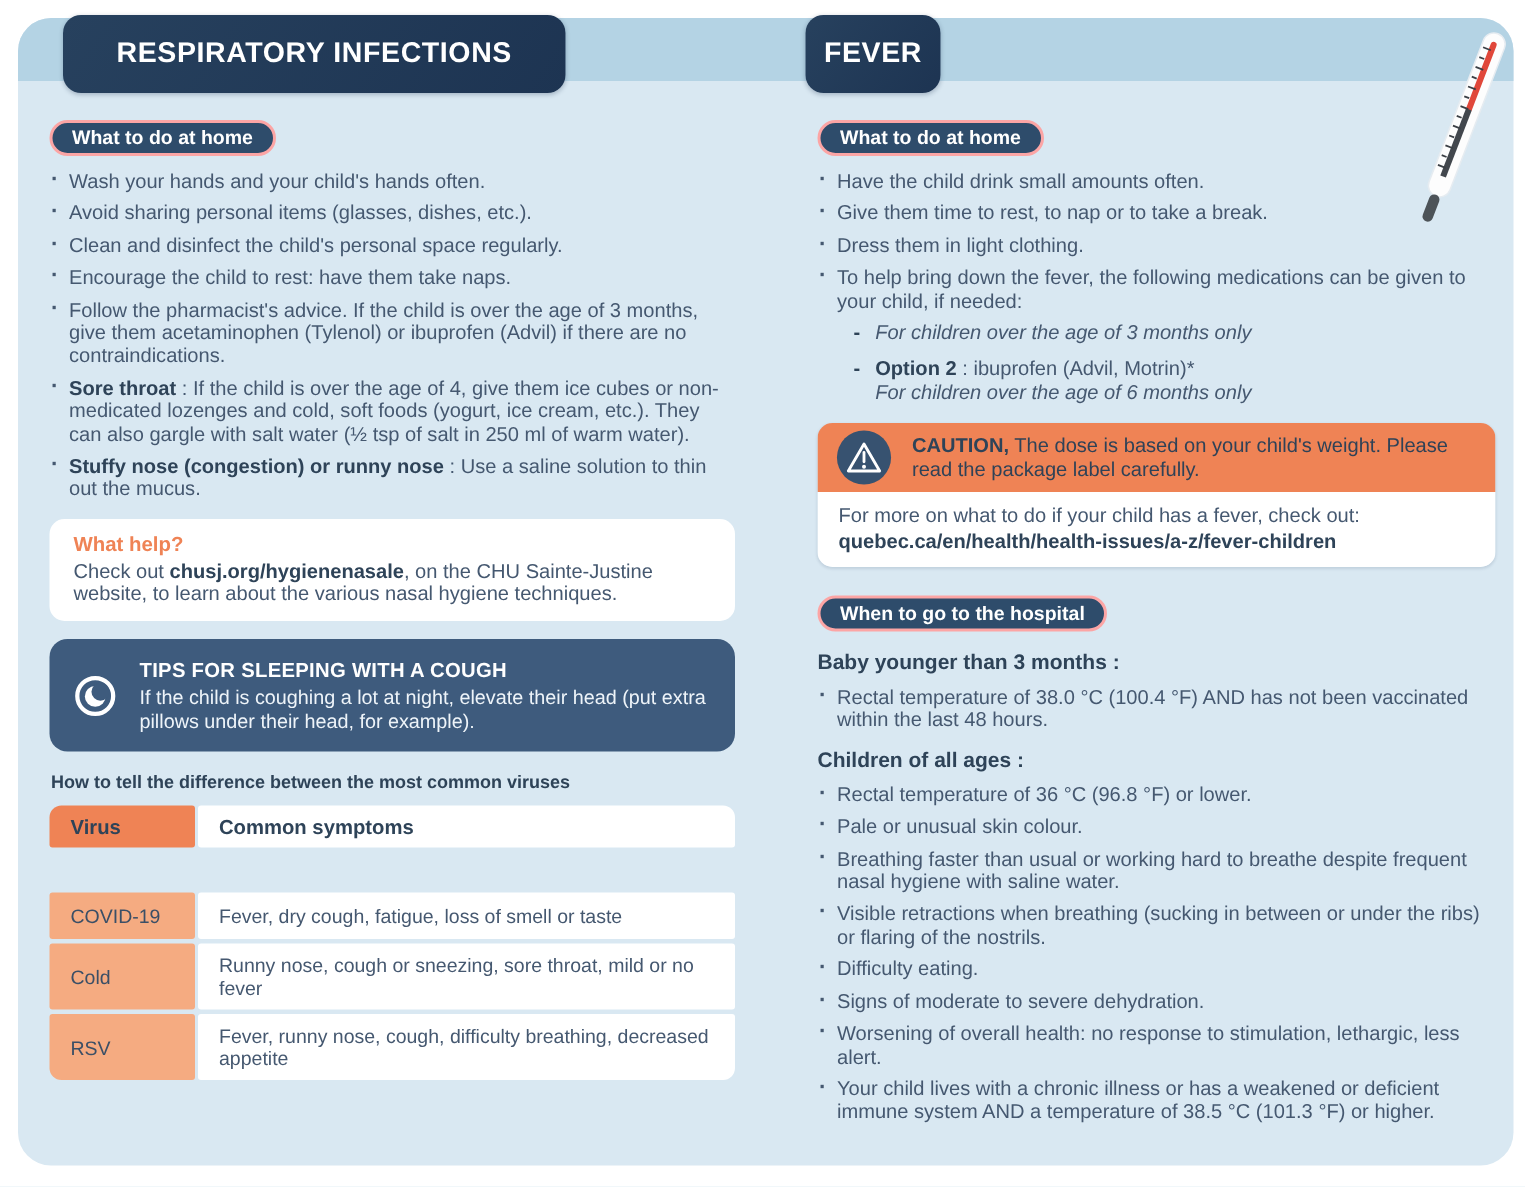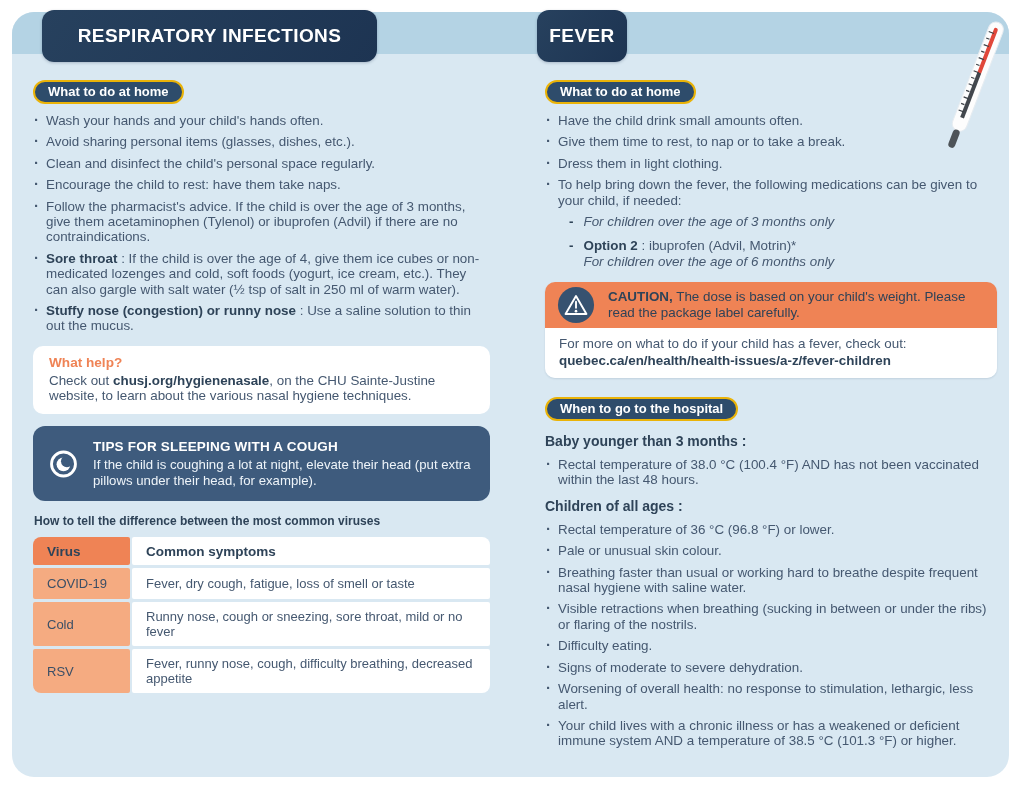--- a/index.html
+++ b/index.html
@@ -18,21 +18,21 @@
   .title{position:absolute;top:10px;height:52px;display:flex;align-items:center;justify-content:center;
          color:#fff;font-weight:bold;font-size:19px;letter-spacing:.4px;border-radius:12px;
          background:linear-gradient(125deg,var(--navy,#27415e),var(--navy-deep,#1d3452));
          box-shadow:0 1px 3px rgba(20,40,70,.25);z-index:4;}
   #title-left{left:42px;width:335px;}
   #title-fever{left:537px;width:90px;}
   .therm{position:absolute;left:928px;top:4px;z-index:5;}
   .col{position:absolute;top:80px;z-index:3;}
   #col-left{left:33px;width:457px;}
   #col-right{left:545px;width:452px;}
-  .pill{display:inline-block;background:var(--pill,#2e4c6b);border:2px solid #eab308;border-radius:14px;
+  .pill{display:inline-block;background:var(--pill,#2e4c6b);border:2px solid #fca5a5;border-radius:14px;
         color:#fff;font-weight:bold;font-size:13px;padding:2px 13px 3px;margin-bottom:9px;}
   .mt{margin-top:19px;}
   .blist{list-style:none;color:var(--text,#455870);font-size:13.4px;line-height:15.4px;}
   .blist li{position:relative;padding-left:13px;margin-bottom:6px;}
   .blist li::before{content:"·";position:absolute;left:1px;top:-1px;font-weight:bold;font-size:15px;
                     color:var(--text,#455870);}
   .b{font-weight:bold;color:var(--heading,#2e4358);}
   .need-help{background:#fff;border-radius:10px;padding:9px 16px 10px;margin-top:12px;
              font-size:13.4px;line-height:15.8px;color:var(--text,#455870);}
   .nh-title{color:var(--orange,#ef8355);font-weight:bold;margin-bottom:2px;font-size:13.6px;}
@@ -44,21 +44,21 @@
   .moon-cut{fill:var(--navy-mid,#3e5b7d);}
   .table-heading{font-weight:bold;font-size:12px;color:var(--heading,#2e4358);margin:13px 0 9px 1px;}
   .vrow{display:grid;grid-template-columns:97px 1fr;gap:2px;margin-bottom:3px;}
   .vc{display:flex;align-items:center;font-size:13px;border-radius:2px;}
   .c1{background:var(--orange-light,#f5ab81);color:#3b4f66;padding:5px 8px 5px 14px;line-height:15px;}
   .c2{background:#fff;color:var(--text,#455870);padding:5px 14px;line-height:15.4px;}
   .vhead .c1{background:var(--orange,#ef8355);font-weight:bold;color:var(--heading,#2e4358);
              border-top-left-radius:8px;font-size:13.5px;}
   .vhead .c2{font-weight:bold;color:var(--heading,#2e4358);border-top-right-radius:8px;font-size:13.5px;}
   .vhead .vc{min-height:28px;}
-  .rshort .vc{min-height:31px;}
+  .rshort .vc{min-height:31px;margin-top:27px;}
   .rtall .vc{min-height:44px;}
   .vlast .c1{border-bottom-left-radius:8px;}
   .vlast .c2{border-bottom-right-radius:8px;}
   .options{margin:1px 0 0 24px;}
   .option{display:flex;gap:10px;margin-bottom:8px;font-size:13.4px;line-height:16px;color:var(--text,#455870);}
   .option .dash{font-weight:bold;color:var(--heading,#2e4358);}
   .option-note{font-style:italic;}
   .caution-card{border-radius:10px;overflow:hidden;margin-top:12px;box-shadow:0 1px 2px rgba(20,40,70,.12);}
   .caution-top{background:var(--orange,#ef8355);display:flex;align-items:center;gap:13px;
                padding:4px 12px;min-height:46px;}

